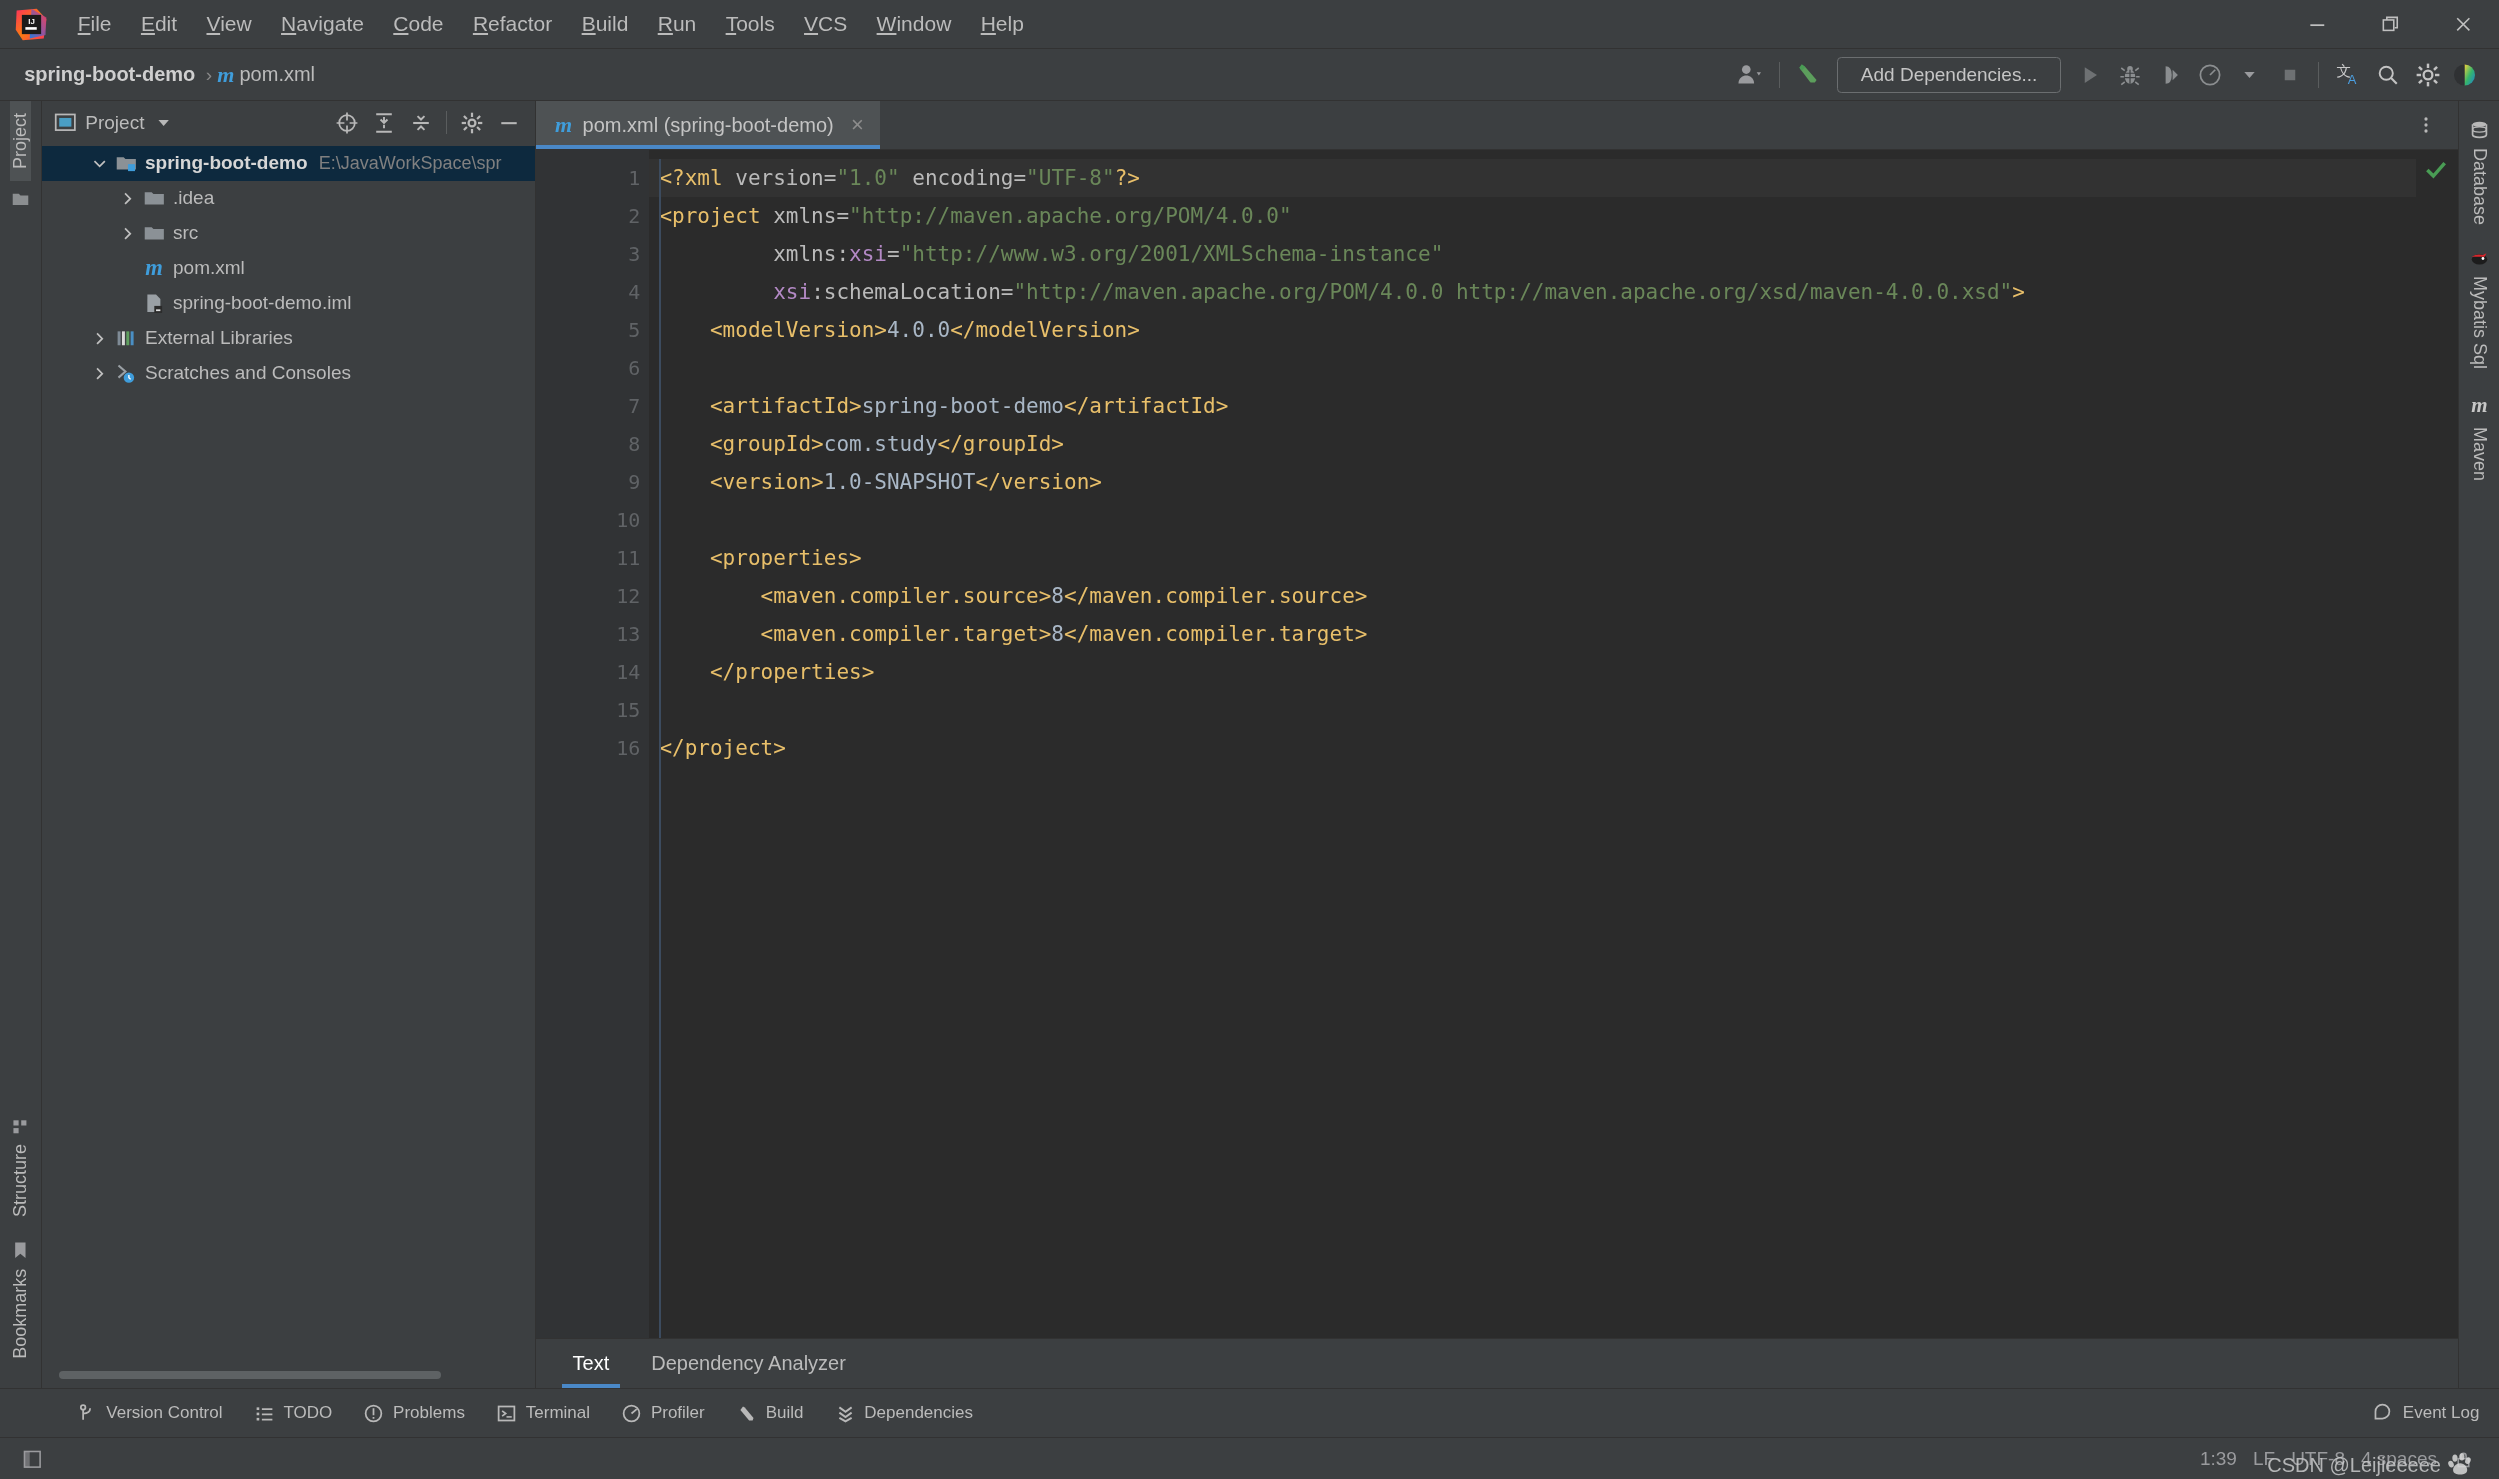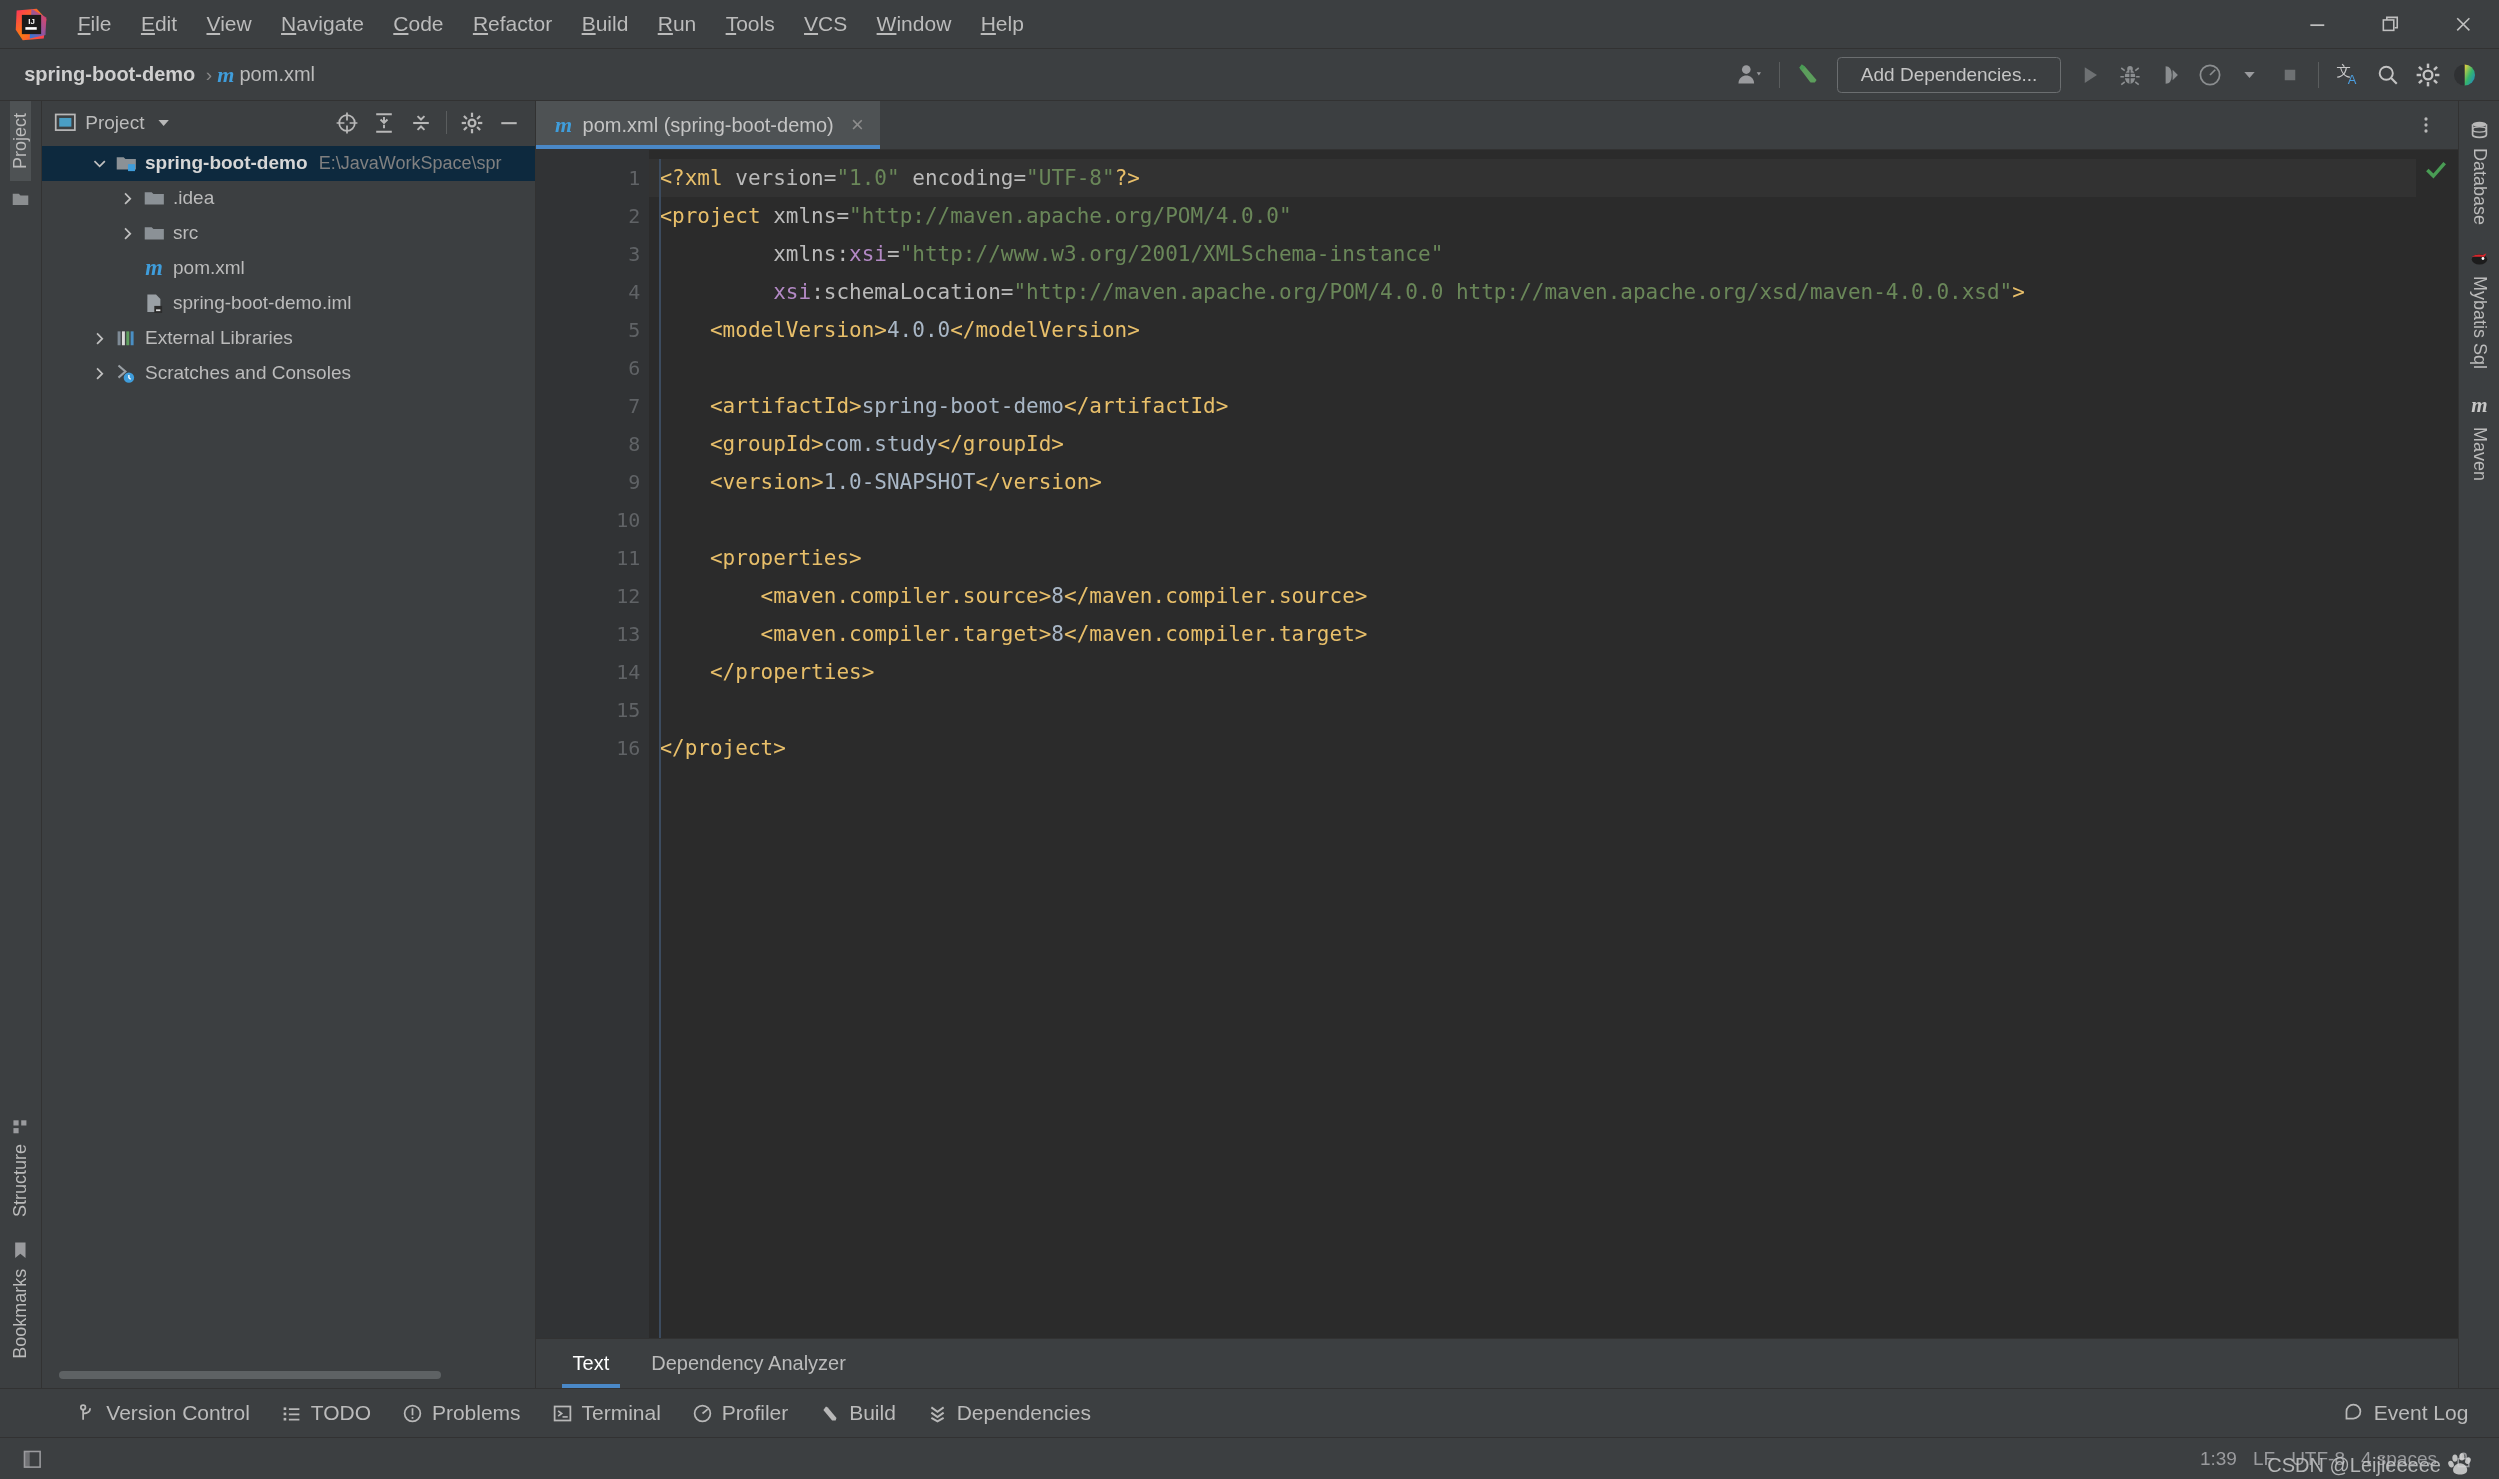--- a/index.html
+++ b/index.html
@@ -175,24 +175,24 @@
   }
   .subtab.sel { color: #ffffff; }
   .subtab.sel::after { content:""; position: absolute; left: 10.4px; right: 10.4px; bottom: 0; height: 4.3px; background: #4a88c7; }
 
   
   .botbar {
     height: 49px; flex: 0 0 49px; background: #3c3f41; display: flex; align-items: center;
     padding-left: 61px; border-top: 0.9px solid #323232; position: relative;
   }
   .bt {
-    display: flex; align-items: center; gap: 8.7px; color: #bbbbbb; font-size: 21px;
+    display: flex; align-items: center; gap: 8.7px; color: #bbbbbb; font-size: 17px;
     padding: 5.2px 15.6px; cursor: default; border-radius: 3.5px; white-space: nowrap;
   }
-  .botbar-right { margin-left: auto; display: flex; align-items: center; padding-right: 16px; }
+  .botbar-right { margin-left: auto; display: flex; align-items: center; padding-right: 5px; }
 
   
   .statusbar {
     height: 43px; flex: 0 0 43px; background: #3c3f41; display: flex; align-items: center;
     border-top: 0.9px solid #323232; position: relative; padding-left: 12px;
   }
   .st-left { display: flex; align-items: center; }
   .st-right { margin-left: auto; display: flex; align-items: center; gap: 16px; padding-right: 26px; }
   .st-item { color: #9a9b9e; font-size: 19px; cursor: default; white-space: nowrap; }
 

